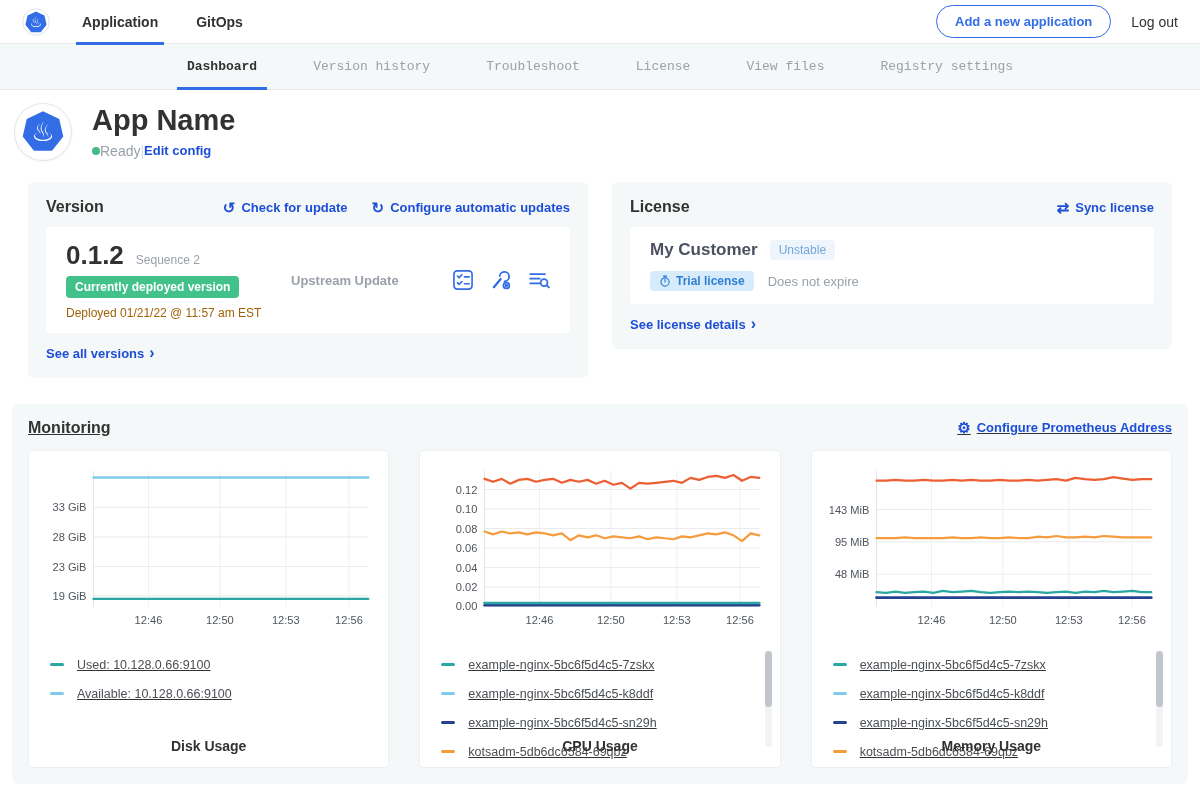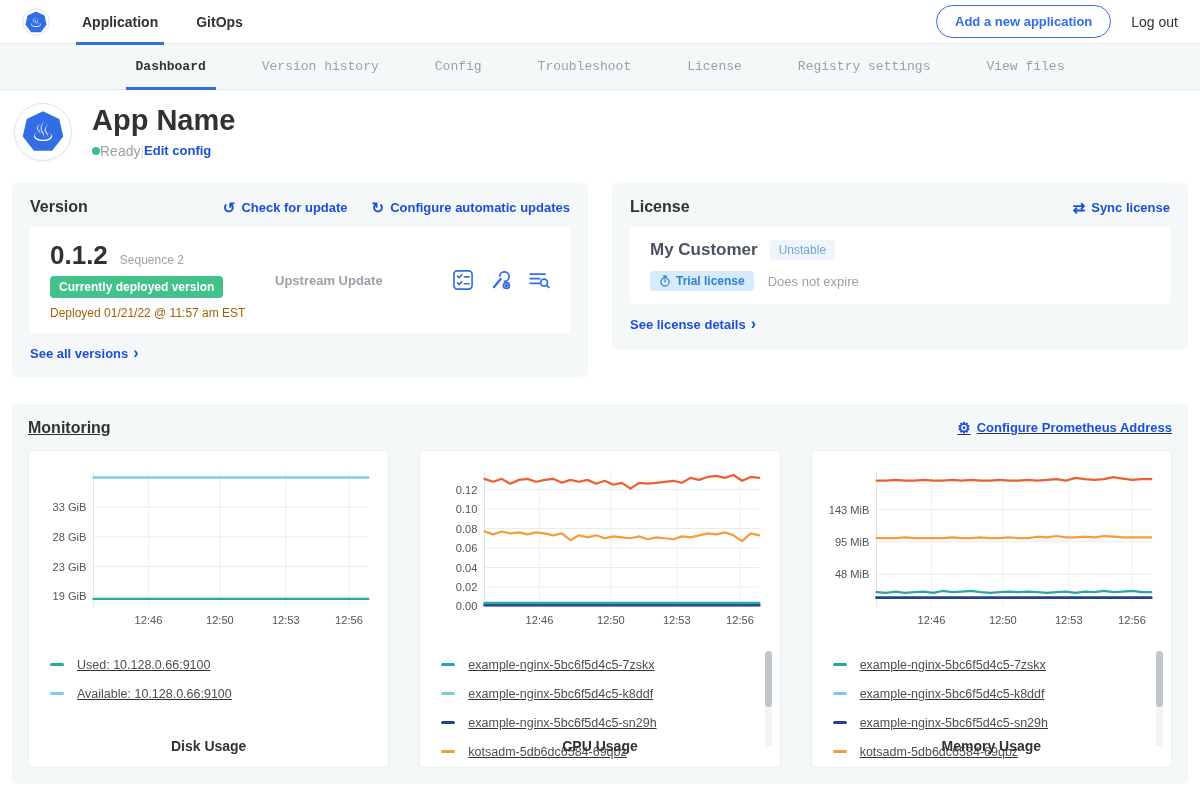--- a/index.html
+++ b/index.html
@@ -29,21 +29,21 @@
 
   
   .app-header { display:flex; align-items:center; gap:20px; padding:13px 14px 15px; }
   .app-logo { width:58px; height:58px; border-radius:50%; border:1px solid #e2e6e9; background:#fff; display:flex; align-items:center; justify-content:center; box-shadow:0 1px 3px rgba(0,0,0,.05); }
   .app-title { font-size:29px; font-weight:700; color:#323232; line-height:1.05; }
   .app-status-row { display:flex; align-items:center; gap:0; margin-top:7px; font-size:14px; color:#9aa1a9; }
   .status-dot { width:8px; height:8px; border-radius:50%; background:#44bb88; }
   .vdiv { color:#d7dbde; font-size:14px; }
 
   
-  .cards-row { display:flex; gap:24px; padding:6px 12px 0; align-items:flex-start; }
+  .cards-row { display:flex; gap:24px; padding:6px 28px 0; align-items:flex-start; }
   .panel { background:#f5f8f9; border-radius:6px; padding:16px 18px 16px; flex:1; }
   .panel-header { display:flex; align-items:center; margin-bottom:11px; }
   .panel-title { font-size:16px; font-weight:700; }
   .panel-links { margin-left:auto; display:flex; gap:24px; }
   .inner-card { background:#fff; border-radius:4px; padding:13px 20px; }
   .version-inner { display:flex; align-items:center; }
   .v-left { width:225px; }
   .v-num-row { display:flex; align-items:baseline; gap:12px; }
   .v-num { font-size:26px; font-weight:700; }
   .v-seq { font-size:12px; color:#9aa1a9; }
@@ -90,25 +90,24 @@
   <div class="nav-tab">GitOps</div>
   <div class="topnav-right">
     <button class="add-btn">Add a new application</button>
     <span class="logout">Log out</span>
   </div>
 </header>
 
 <nav class="subnav">
   <span class="subnav-item active">Dashboard</span>
   <span class="subnav-item">Version history</span>
-  <span class="subnav-item">Config</span>
   <span class="subnav-item">Troubleshoot</span>
   <span class="subnav-item">License</span>
+  <span class="subnav-item">View files</span>
   <span class="subnav-item">Registry settings</span>
-  <span class="subnav-item">View files</span>
 </nav>
 
 <section class="app-header">
   <div class="app-logo">
     <svg width="50" height="50" viewBox="0 0 36 36">
       <polygon points="18,3 29.7,8.7 32.6,21.3 24.5,31.5 11.5,31.5 3.4,21.3 6.3,8.7" fill="#326de6"></polygon>
       <text x="18" y="24.8" text-anchor="middle" font-size="19" fill="#ffffff">♨</text>
     </svg>
   </div>
   <div>

